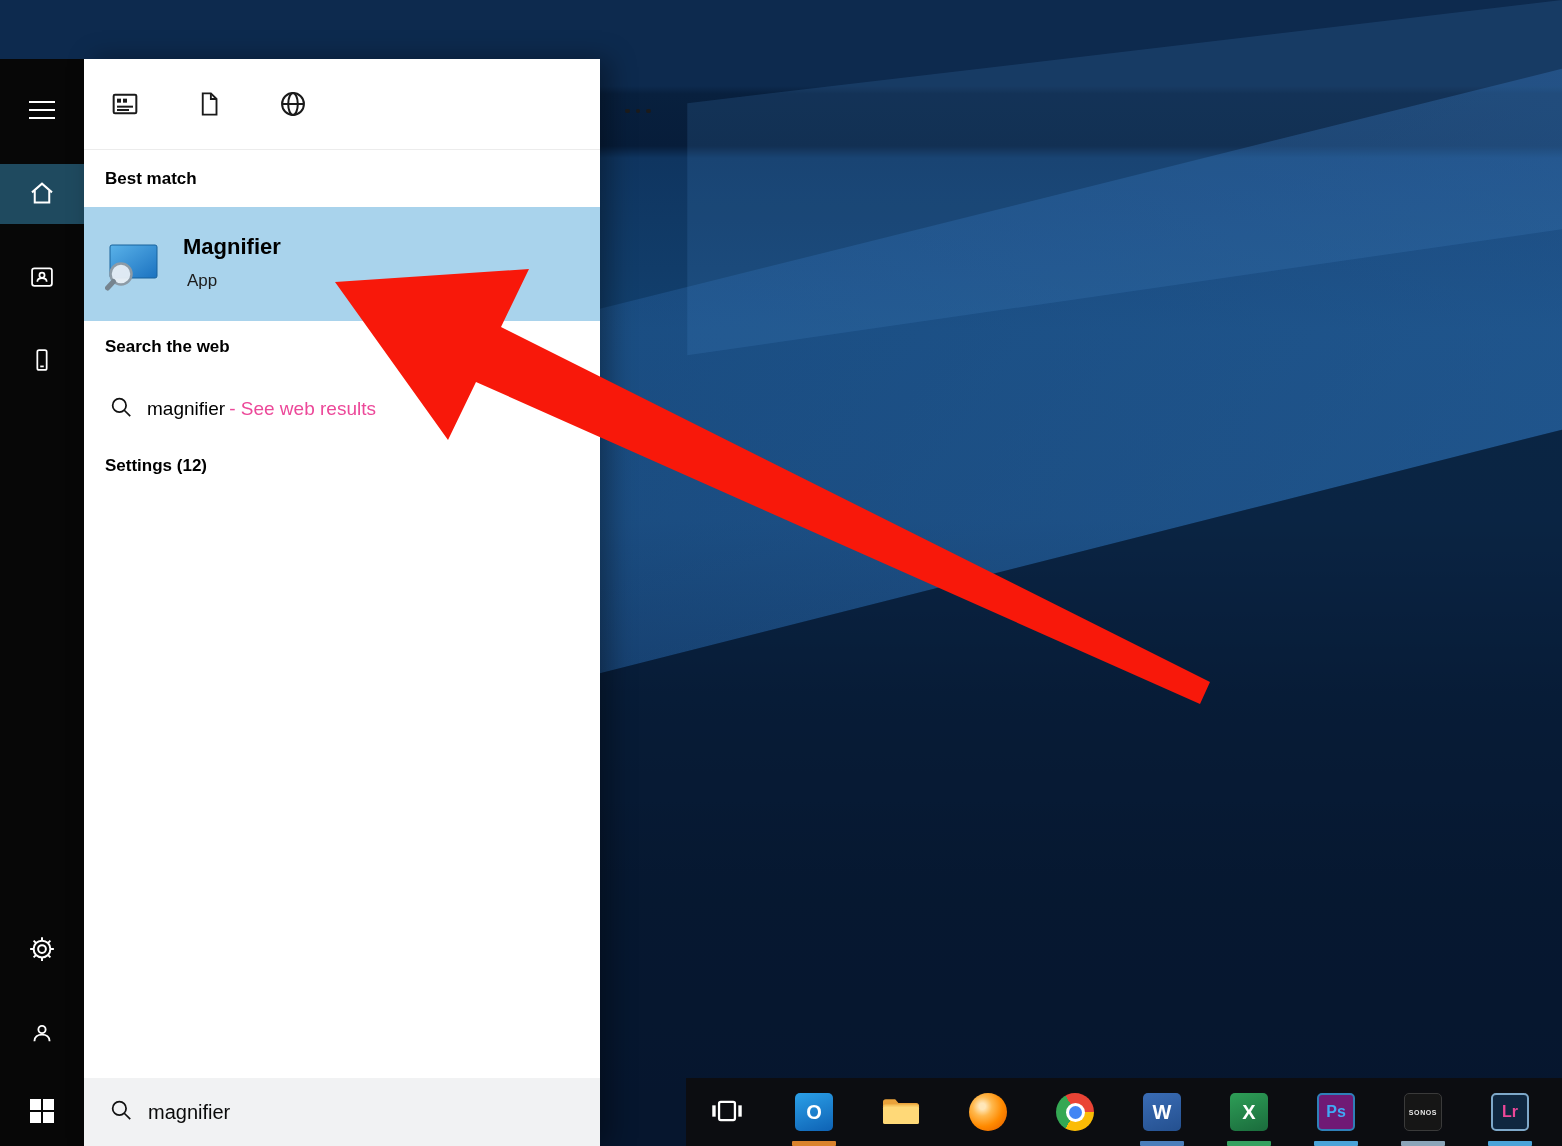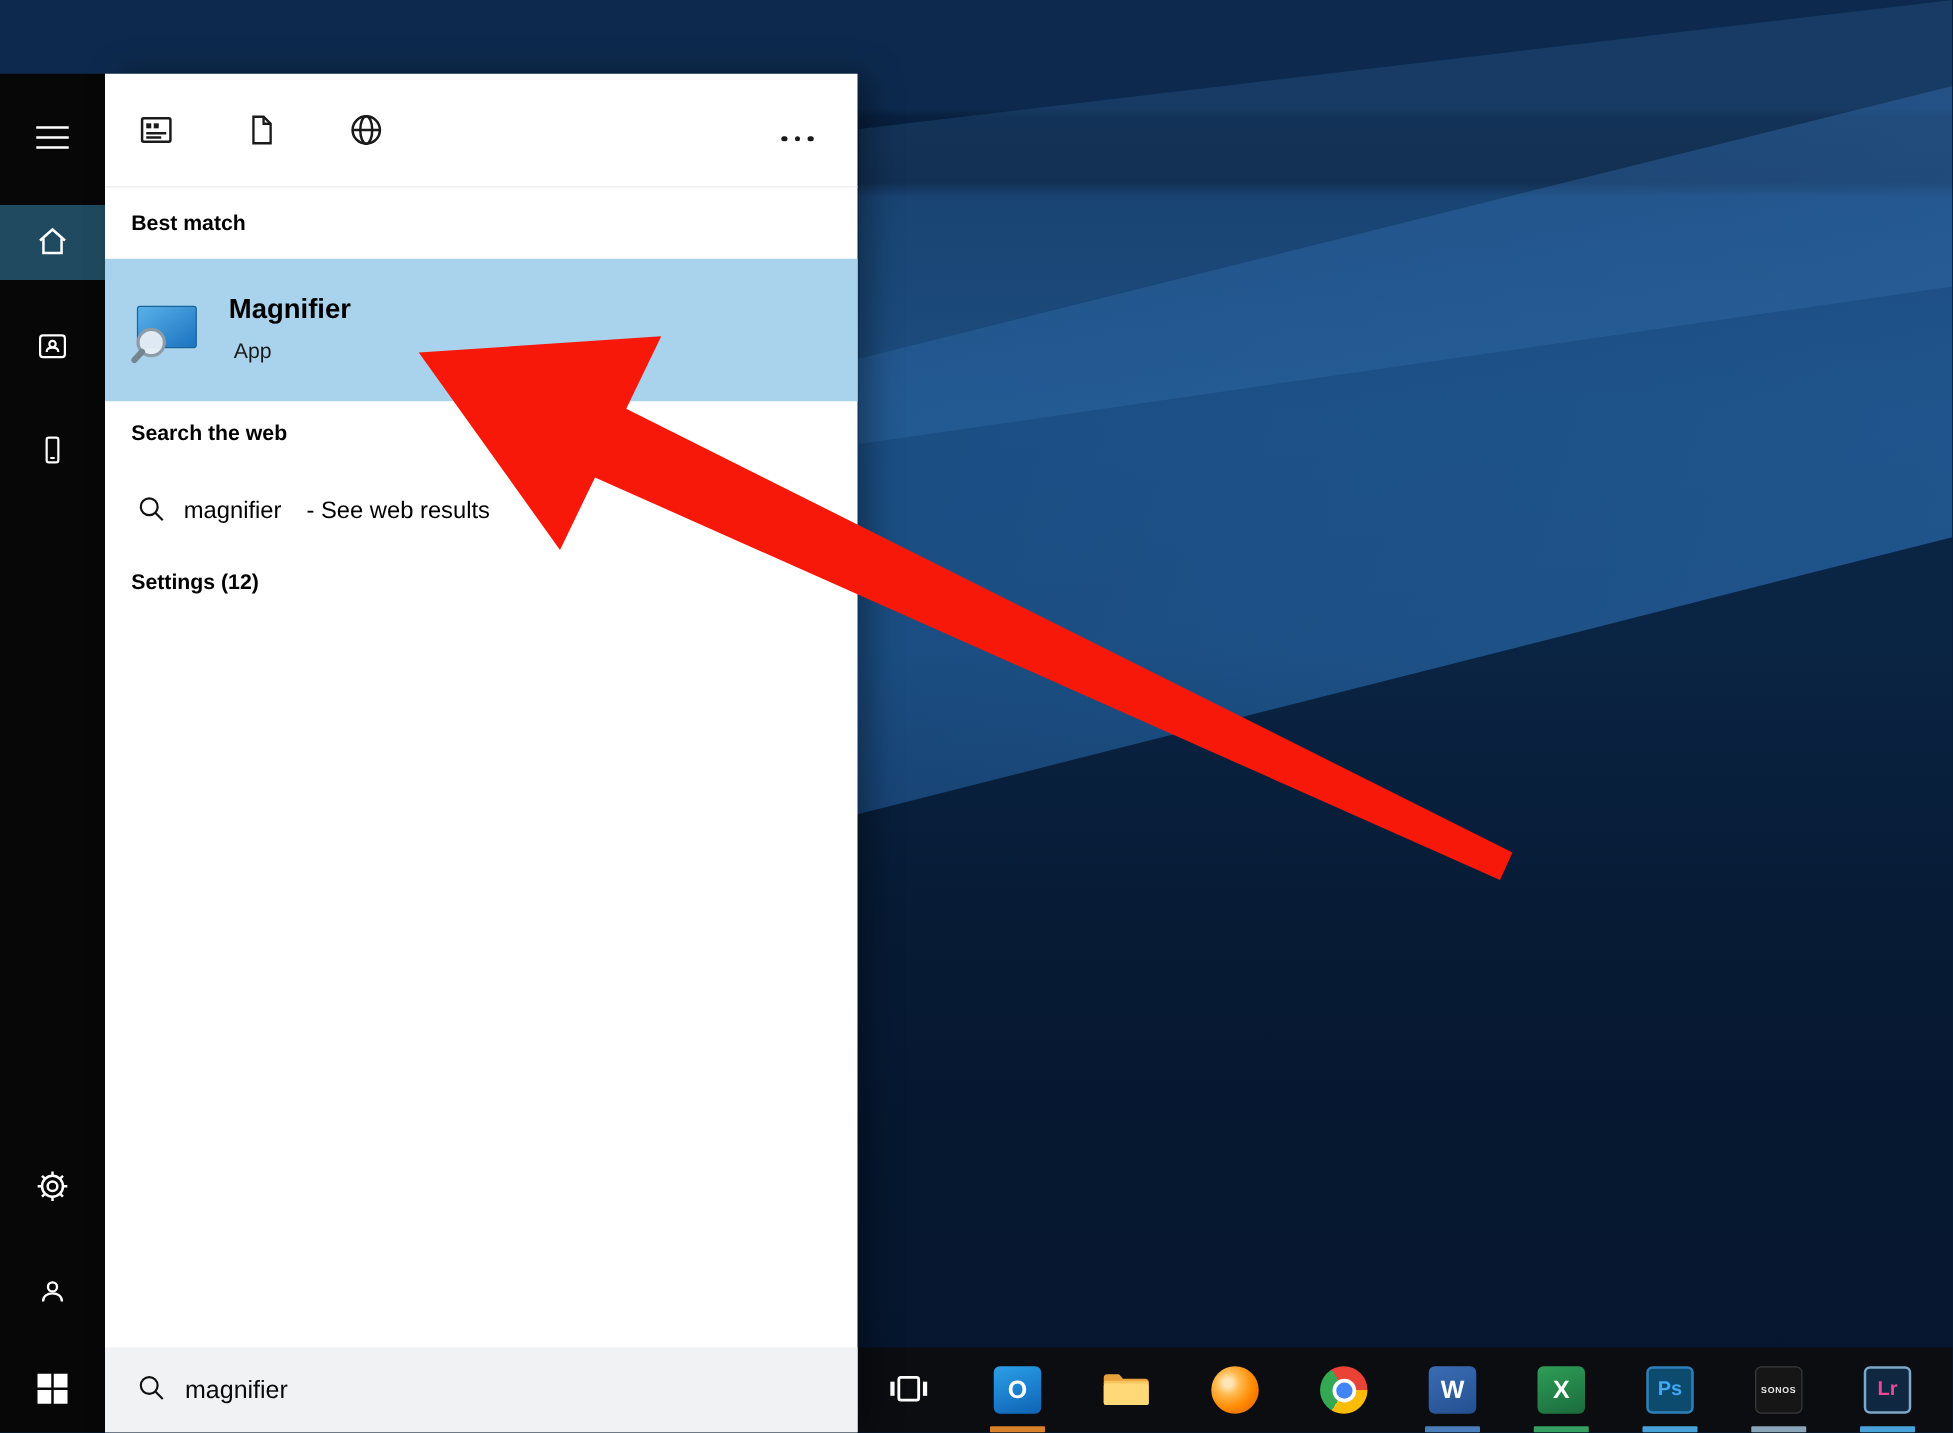--- a/index.html
+++ b/index.html
@@ -27,21 +27,21 @@
     background: rgba(13,13,16,.94); display:flex; align-items:center;
     padding-left:17px; gap:39px; }
   .tb-btn { position:relative; width:48px; height:68px; display:flex; align-items:center;
     justify-content:center; background:transparent; border:none; cursor:pointer; }
   .tb-btn .indicator { position:absolute; bottom:0; left:2px; right:2px; height:5px; border-radius:1px; }
   .tile { width:38px; height:38px; border-radius:5px; display:flex; align-items:center;
     justify-content:center; color:#fff; font-weight:bold; font-size:20px; }
   .tile.outlook { background:linear-gradient(160deg,#2ba0e8,#0e62b4); }
   .tile.word { background:linear-gradient(160deg,#3a6cb5,#24508f); }
   .tile.excel { background:linear-gradient(160deg,#2e9e57,#1a6b3c); }
-  .tile.ps { background:#0c4a6e; border:2px solid #2f7fb8; color:#3fa9f5; font-size:16px; }
+  .tile.ps { background:#701a75; border:2px solid #2f7fb8; color:#3fa9f5; font-size:16px; }
   .tile.sonos { background:#161616; border:1px solid #3a3a3a; color:#e8e8e8;
     font-size:7px; letter-spacing:.6px; font-weight:bold; }
   .tile.lr { background:#0f2740; border:2px solid #7ea8c9; color:#ec4899; font-size:16px; }
   .circle-icon { width:38px; height:38px; border-radius:50%; }
   .firefox { background: radial-gradient(circle at 35% 35%, #ffe6b8 0 9%, #ffb84d 28%, #ff8a00 58%, #e05600 100%); }
   .chrome { position:relative;
     background: conic-gradient(from 330deg, #ea4335 0 120deg, #fbbc05 120deg 240deg, #34a853 240deg 360deg); }
   .chrome::before { content:""; position:absolute; left:50%; top:50%; width:19px; height:19px;
     margin:-9.5px 0 0 -9.5px; background:#fff; border-radius:50%; }
   .chrome::after { content:""; position:absolute; left:50%; top:50%; width:13px; height:13px;
@@ -58,21 +58,21 @@
   .rail-contacts { position:absolute; top:189px; left:0; }
   .rail-device { position:absolute; top:272px; left:0; }
   .rail-gear { position:absolute; top:861px; left:0; }
   .rail-account { position:absolute; top:945px; left:0; }
   .rail-win { position:absolute; top:1022px; left:0; }
   .hamburger i { display:block; width:26px; height:2.6px; background:#fff; margin:5.4px 0; }
   .winlogo { display:grid; grid-template-columns:11px 11px; grid-template-rows:11px 11px; gap:2.5px; }
   .winlogo i { background:#fff; display:block; }
 
   
-  .panel { position:absolute; left:84px; top:59px; width:602px; bottom:0; z-index:10;
+  .panel { position:absolute; left:84px; top:59px; width:516px; bottom:0; z-index:10;
     background:#fff; box-shadow: 10px 0 24px rgba(0,0,0,.35); }
   .filter-row { position:absolute; left:0; top:0; width:100%; height:91px;
     border-bottom:1px solid #ececec; }
   .filter-btn { position:absolute; top:28px; width:36px; height:36px; background:transparent;
     border:none; cursor:pointer; display:flex; align-items:center; justify-content:center; }
   .f-apps { left:23px; } .f-docs { left:107px; } .f-web { left:191px; }
   .f-more { left:536px; top:34px; }
   .dots { display:flex; gap:6px; }
   .dots i { width:4.5px; height:4.5px; border-radius:50%; background:#1a1a1a; display:block; }
 
@@ -84,21 +84,21 @@
   .result-row { position:absolute; left:0; top:148px; width:100%; height:114px;
     background:#a9d3ec; cursor:pointer; }
   .result-icon { position:absolute; left:21px; top:29px; width:56px; height:56px; }
   .result-title { position:absolute; left:99px; top:27px; font-size:22px; font-weight:bold; color:#000; }
   .result-sub { position:absolute; left:103px; top:64px; font-size:17px; color:#1b1b1b; }
 
   .web-row { position:absolute; left:0; top:318px; width:100%; height:64px; cursor:pointer;
     display:flex; align-items:center; padding-left:24px; }
   .web-row .glass { margin-right:13px; }
   .web-query { font-size:19px; color:#000; }
-  .web-hint { font-size:19px; color:#000000; margin-left:20px; }
+  .web-hint { font-size:19px; color:#ec4899; margin-left:4px; }
   .web-chevron { position:absolute; right:22px; top:19px; }
 
   .searchbox { position:absolute; left:0; bottom:0; width:100%; height:68px; background:#f1f2f3;
     display:flex; align-items:center; padding-left:24px; cursor:text; }
   .searchbox .glass { margin-right:14px; }
   .searchbox-value { font-size:20px; color:#0a0a0a; }
 
   
   .arrow-overlay { position:absolute; inset:0; z-index:50; pointer-events:none; }
 </style>

